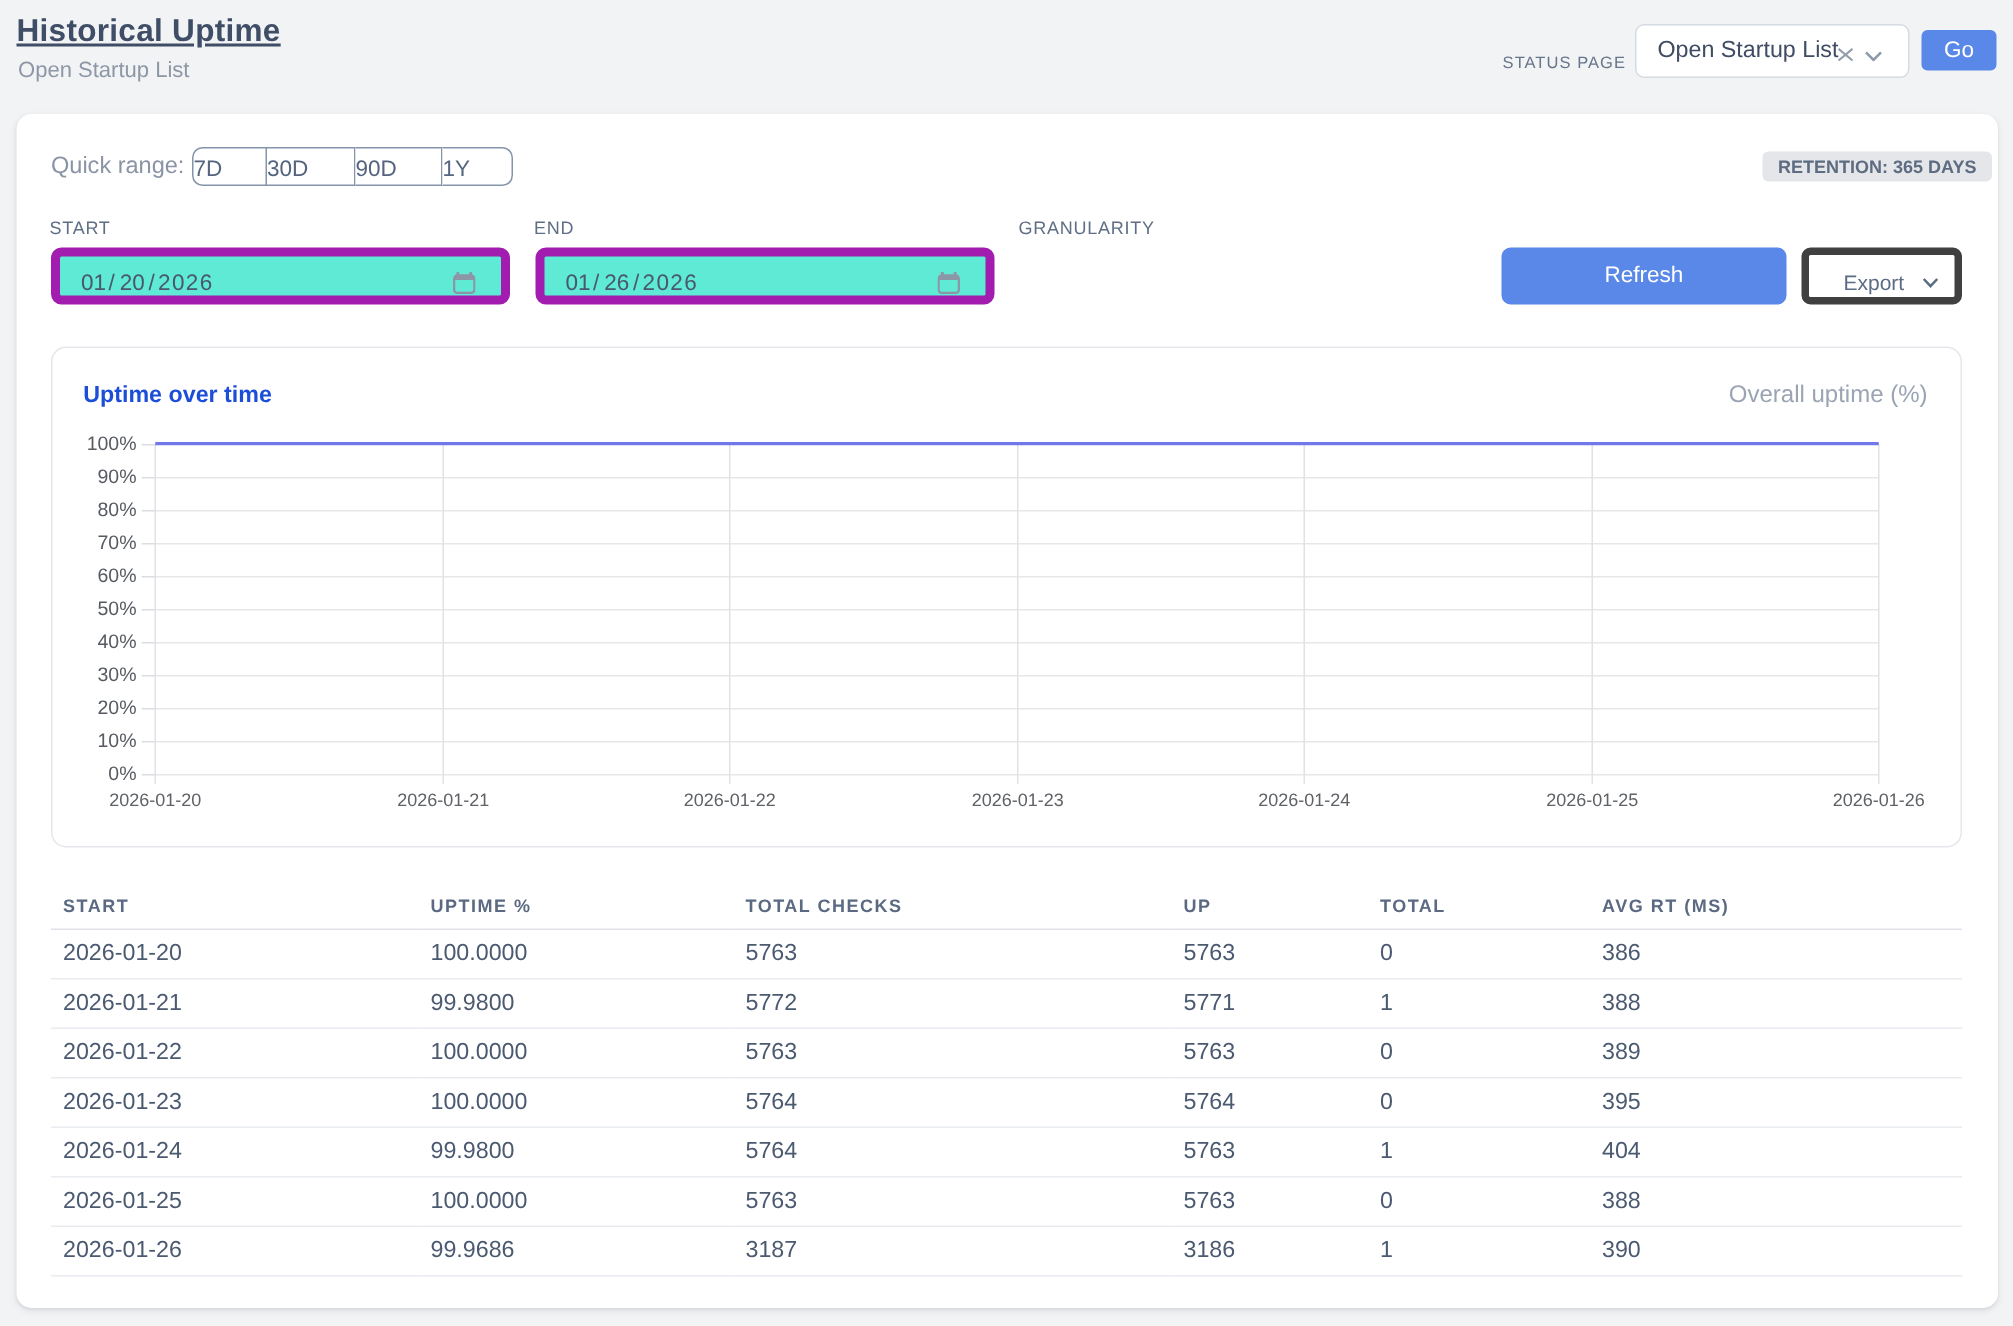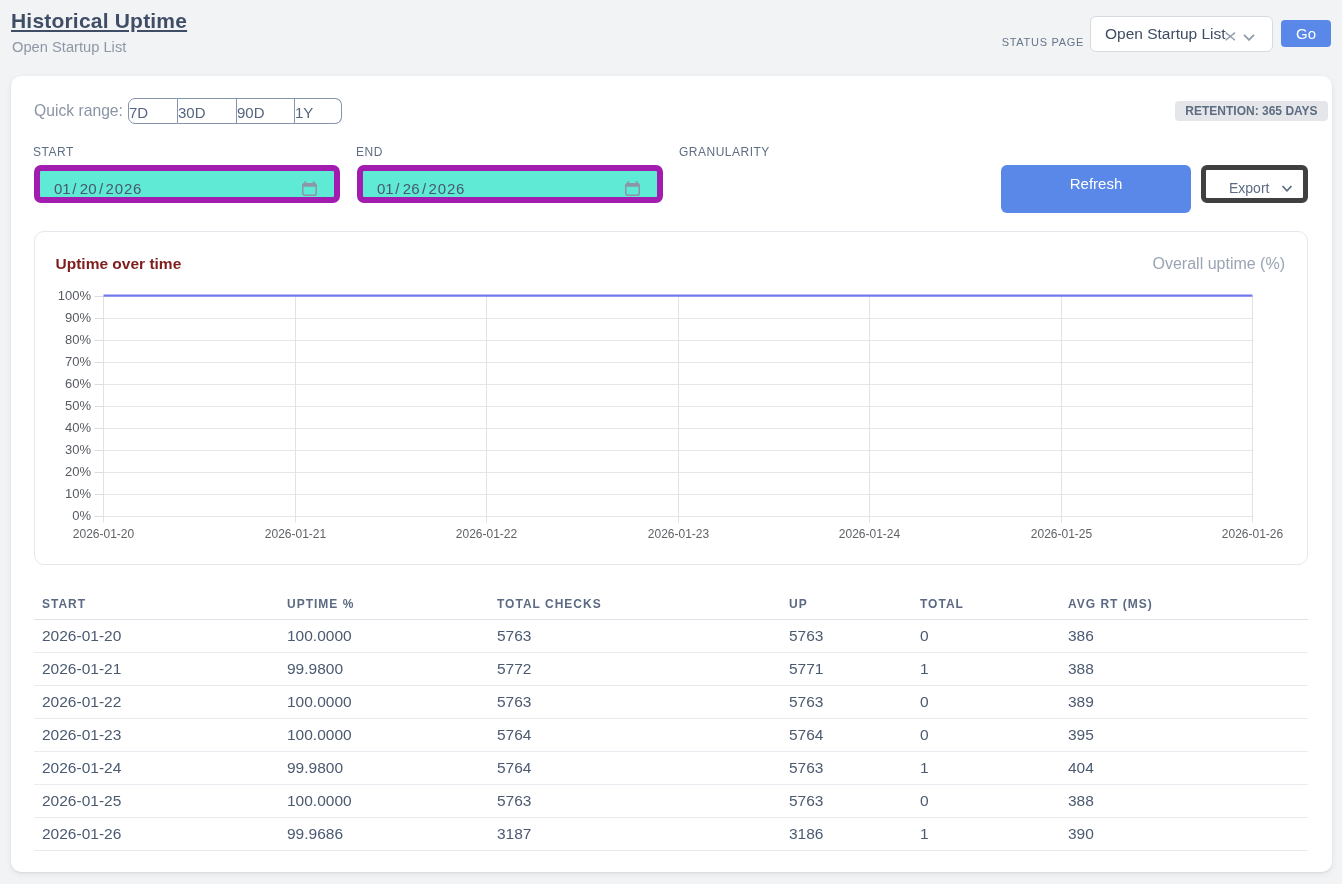--- a/index.html
+++ b/index.html
@@ -14,24 +14,24 @@
   .card { left:11px; top:76px; width:1321px; height:796px; background:#fff; border-radius:10px; box-shadow:0 1px 2px rgba(16,24,40,.07), 0 2px 6px rgba(16,24,40,.07); }
   .qr { left:23px; top:20.5px; height:28px; line-height:28px; font-size:15.7px; color:#8a94a4; }
   .seg { left:117px; top:22px; height:26px; display:flex; }
   .seg div { height:26px; line-height:27.5px; font-size:15px; color:#55657f; text-align:left; border:1px solid #8494ab; border-left:none; background:#fff; }
   .seg div:first-child { border-left:1px solid #8494ab; border-radius:7px 0 0 7px; }
   .seg div:last-child { border-radius:0 7px 7px 0; }
   .badge { left:1136px; top:25px; width:153px; height:20px; line-height:20px; text-align:center; background:#e4e6ea; border-radius:4px; font-size:12px; font-weight:700; color:#5d6c80; letter-spacing:0;margin-left:28px; }
   .flabel { top:69px; font-size:12px; font-weight:400; color:#5f6e84; letter-spacing:0.5px; }
   .field { top:89px; height:38px; background:#5eead4; border:6px solid #a21caf; border-radius:7px; }
   .dateval { position:absolute; top:9px; font-size:15px; color:#4a586e; }
-  .btn-refresh { left:990px; top:89px; width:190px; height:48px; background:#5988e8; border-radius:6px; color:#fff; font-size:15px; text-align:center; line-height:38px; }
+  .btn-refresh { left:990px; top:89px; width:190px; height:38px; background:#5988e8; border-radius:6px; color:#fff; font-size:15px; text-align:center; line-height:38px; }
   .btn-export { left:1190px; top:89px; width:107px; height:38px; background:#fff; border:5px solid #404040; border-radius:6px; font-size:14px; color:#5c6c84; }
   .chartcard { left:23px; top:155px; width:1274px; height:334px; background:#fff; border:1px solid #e4e7eb; border-radius:10px; }
-  .ctitle { position:absolute; left:20.5px; top:22.5px; font-size:15.5px; font-weight:700; color:#7f1d1d; }
+  .ctitle { position:absolute; left:20.5px; top:22.5px; font-size:15.5px; font-weight:700; color:#1d4ed8; }
   .clegend { position:absolute; right:22px; top:23px; font-size:16px; color:#9aa4b3; }
   table.data { position:absolute; left:23px; top:515px; width:1274px; border-collapse:collapse; table-layout:fixed; }
   table.data th { font-size:12px; font-weight:700; color:#5b6a82; letter-spacing:1px; text-align:left; padding:6px 8px 8px 8px; border-bottom:1px solid #dfe3e9; }
   table.data td { font-size:15.5px; color:#4b5a70; padding:0 8px; height:33px; border-bottom:1px solid #e8ebf0; }
 </style>
 </head>
 <body>
   <div class="abs h1">Historical Uptime</div>
   <div class="abs sub">Open Startup List</div>
   <div class="abs splabel">STATUS PAGE</div>

